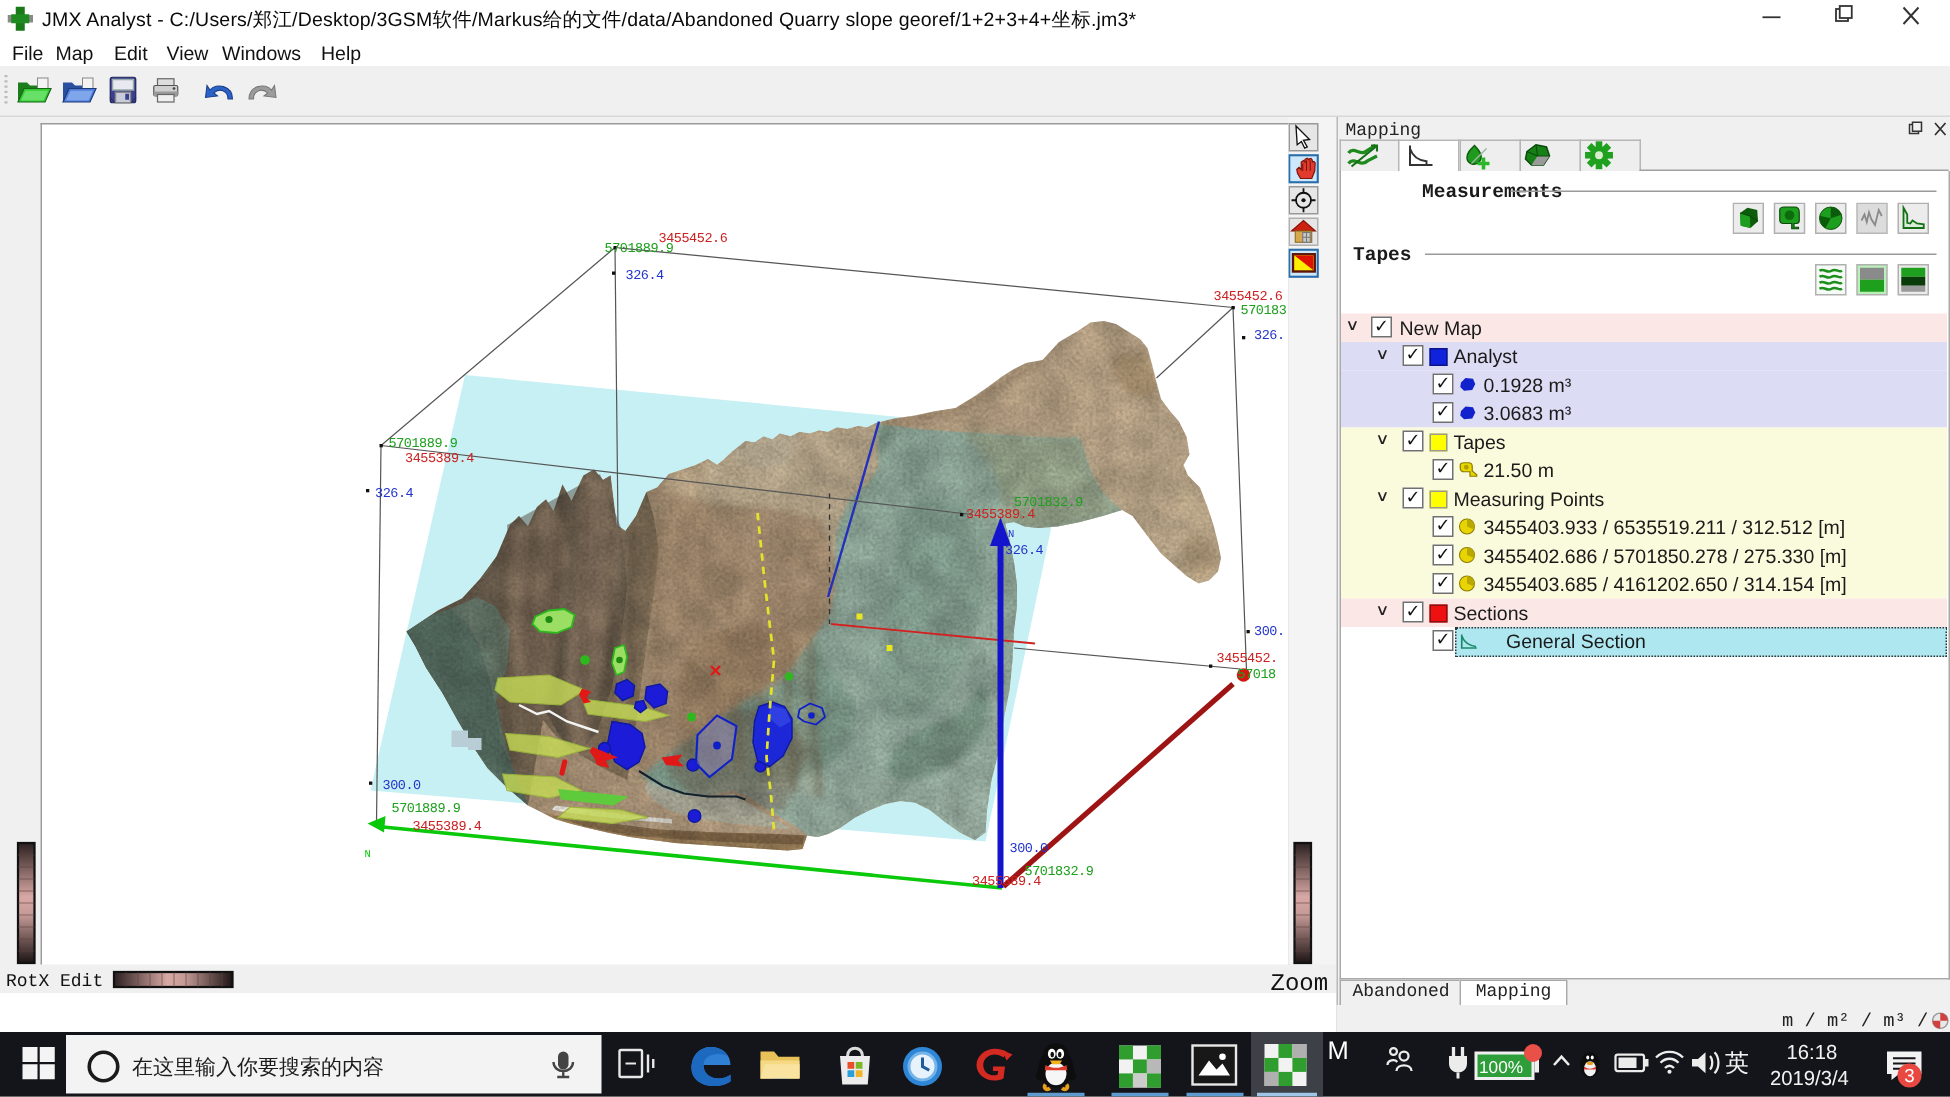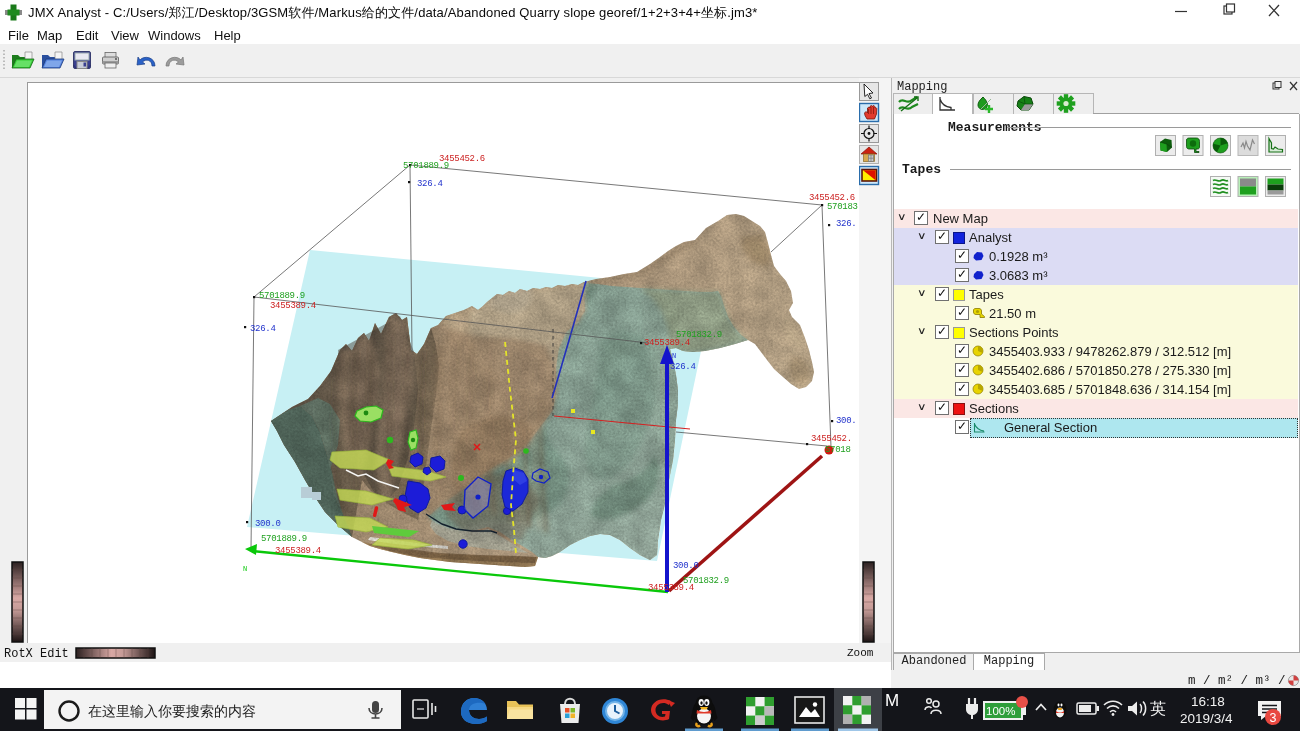--- a/index.html
+++ b/index.html
@@ -112,21 +112,21 @@
 
     <g transform="translate(164,8)">
       <path d="M2 14 C2 5 13 3 17 8 L19 5 L20 13 L12 12 L14.5 10 C11 6.5 5 8 5 14 Z" fill="#9c9c9c" stroke="#777" stroke-width="0.7"></path>
     </g>
   </svg>
 
   <div class="abs" id="work"></div>
   <div class="abs" id="canvas"></div>
   <div class="abs" id="statusL"></div>
   <div class="abs mono" style="left:4px;top:647px;font-size:12px;color:#111">RotX Edit</div>
-  <div class="abs mono" style="left:847px;top:647px;font-size:11px;color:#111">Zoom</div>
+  <div class="abs mono" style="left:847px;top:647px;font-size:16px;color:#111">Zoom</div>
 
   <svg class="abs" style="left:0;top:540px;z-index:5" width="900" height="125" viewBox="0 0 900 125">
     <defs>
       <linearGradient id="sgv" x1="0" y1="0" x2="0" y2="1">
         <stop offset="0" stop-color="#2b2020"></stop>
           <stop offset="0.45" stop-color="#d8a8a4"></stop>
         <stop offset="0.6" stop-color="#c49a96"></stop>
           <stop offset="1" stop-color="#1d1414"></stop>
       </linearGradient>
       <linearGradient id="sgh" x1="0" y1="0" x2="1" y2="0">
@@ -368,51 +368,51 @@
           <circle cx="5.5" cy="4.5" r="1.6" fill="#b0a000"></circle>
         </svg>
       <span class="lbl" style="left:95px">21.50 m</span>
     </div>
     <div class="trow" style="top:323px;background:#fafadc">
       <span class="arw" style="left:24px">∨</span>
       <span class="cb" style="left:41px">
           <span class="ck">✓</span>
         </span>
       <span class="sq" style="left:59px;background:#ffff00;border-color:#999"></span>
-      <span class="lbl" style="left:75px">Sections Points</span>
+      <span class="lbl" style="left:75px">Measuring Points</span>
     </div>
     <div class="trow" style="top:342px;background:#fafadc">
       <span class="cb" style="left:61px">
           <span class="ck">✓</span>
         </span>
       <svg style="position:absolute;left:78px;top:2.5px" width="13" height="13">
           <circle cx="6" cy="6" r="5" fill="#e8d400" stroke="#8a7a00" stroke-width="0.7"></circle>
           <path d="M6 6 L6 1 A5 5 0 0 1 10.6 8 Z" fill="#b8a800"></path>
         </svg>
-      <span class="lbl" style="left:95px">3455403.933 / 9478262.879 / 312.512 [m]</span>
+      <span class="lbl" style="left:95px">3455403.933 / 6535519.211 / 312.512 [m]</span>
     </div>
     <div class="trow" style="top:361px;background:#fafadc">
       <span class="cb" style="left:61px">
           <span class="ck">✓</span>
         </span>
       <svg style="position:absolute;left:78px;top:2.5px" width="13" height="13">
           <circle cx="6" cy="6" r="5" fill="#e8d400" stroke="#8a7a00" stroke-width="0.7"></circle>
           <path d="M6 6 L6 1 A5 5 0 0 1 10.6 8 Z" fill="#b8a800"></path>
         </svg>
       <span class="lbl" style="left:95px">3455402.686 / 5701850.278 / 275.330 [m]</span>
     </div>
     <div class="trow" style="top:380px;background:#fafadc">
       <span class="cb" style="left:61px">
           <span class="ck">✓</span>
         </span>
       <svg style="position:absolute;left:78px;top:2.5px" width="13" height="13">
           <circle cx="6" cy="6" r="5" fill="#e8d400" stroke="#8a7a00" stroke-width="0.7"></circle>
           <path d="M6 6 L6 1 A5 5 0 0 1 10.6 8 Z" fill="#b8a800"></path>
         </svg>
-      <span class="lbl" style="left:95px">3455403.685 / 5701848.636 / 314.154 [m]</span>
+      <span class="lbl" style="left:95px">3455403.685 / 4161202.650 / 314.154 [m]</span>
     </div>
     <div class="trow" style="top:399px;background:#fbe7e5">
       <span class="arw" style="left:24px">∨</span>
       <span class="cb" style="left:41px">
           <span class="ck">✓</span>
         </span>
       <span class="sq" style="left:59px;background:#ee1111;border-color:#881111"></span>
       <span class="lbl" style="left:75px">Sections</span>
     </div>
     <div class="trow" style="top:418px;background:#fff">

